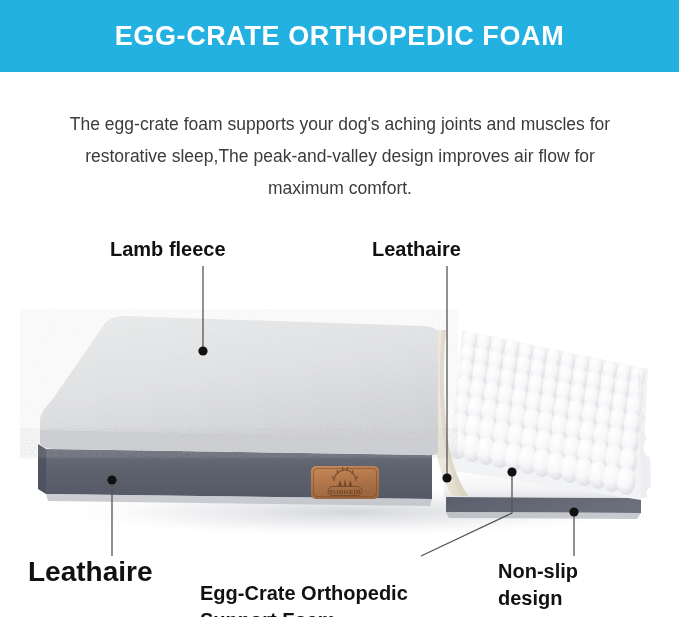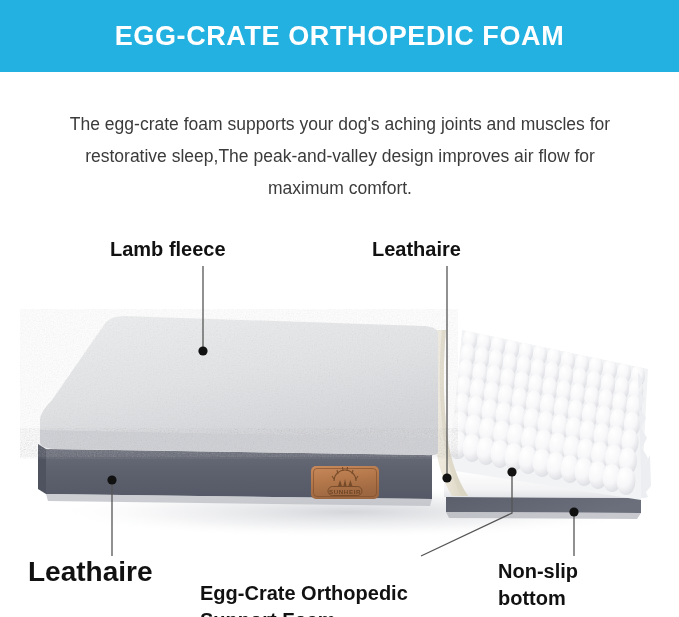--- a/index.html
+++ b/index.html
@@ -348,13 +348,13 @@
   </g>
 </svg>
 </div>
 
 <div class="label label-lamb">Lamb fleece</div>
 <div class="label label-waterproof">Leathaire</div>
 <div class="label label-leathaire">Leathaire</div>
 <div class="label label-eggcrate">Egg-Crate Orthopedic
 Support Foam</div>
 <div class="label label-nonslip">Non-slip
-bottom</div>
+design</div>
 
 </body></html>

